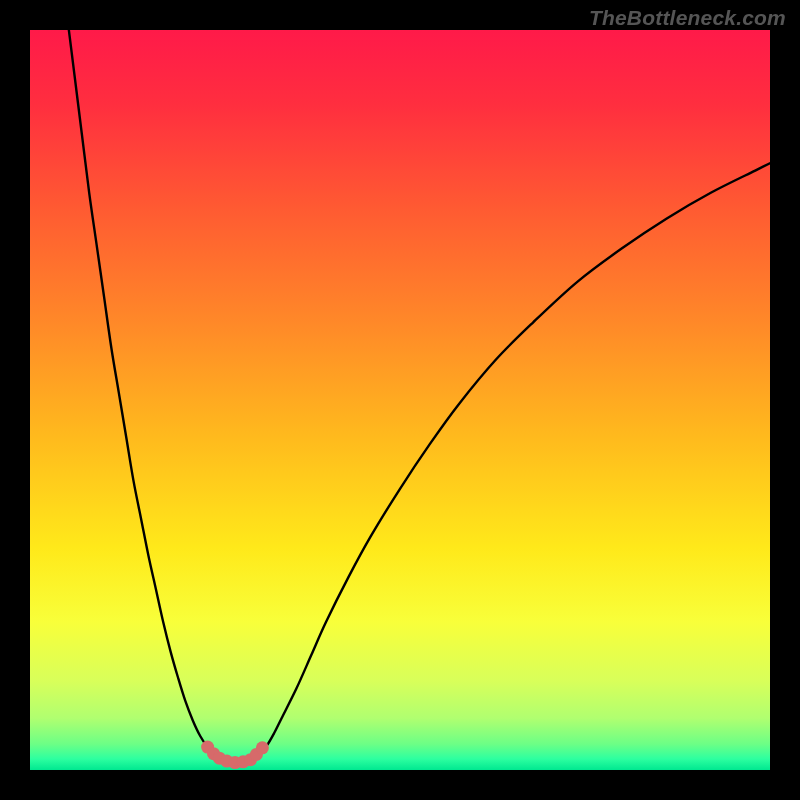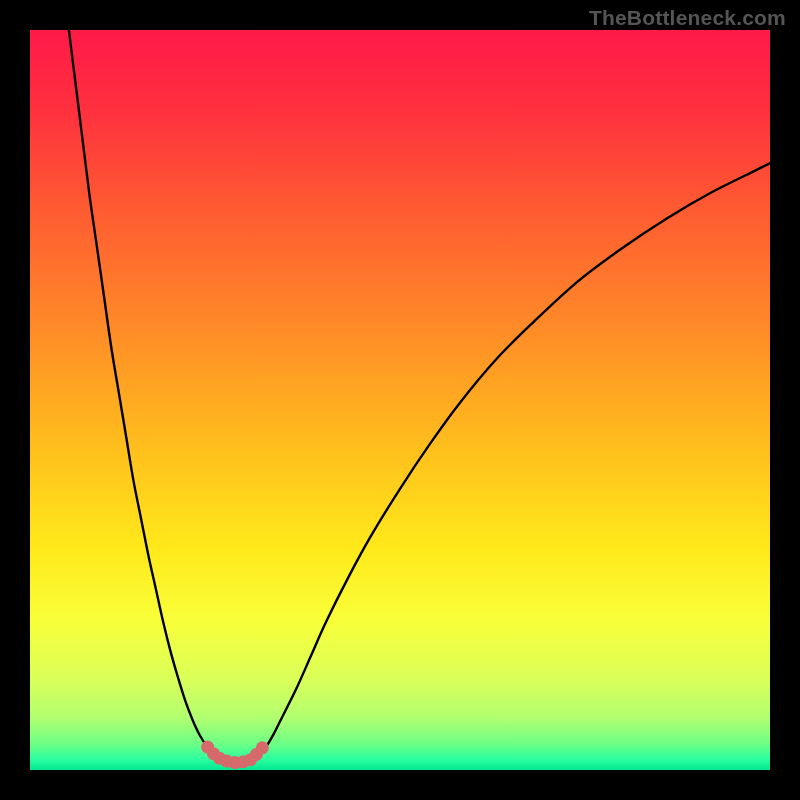--- a/index.html
+++ b/index.html
@@ -10,20 +10,21 @@
     background: #000;
     overflow: hidden;
   }
   .frame {
     position: absolute;
     left: 0;
     top: 0;
     width: 800px;
     height: 788px;
     background: #000;
+    font-style: italic;
   }
   .plot {
     position: absolute;
     left: 30px;
     top: 30px;
     width: 740px;
     height: 740px;
     overflow: hidden;
   }
   .gradient {

